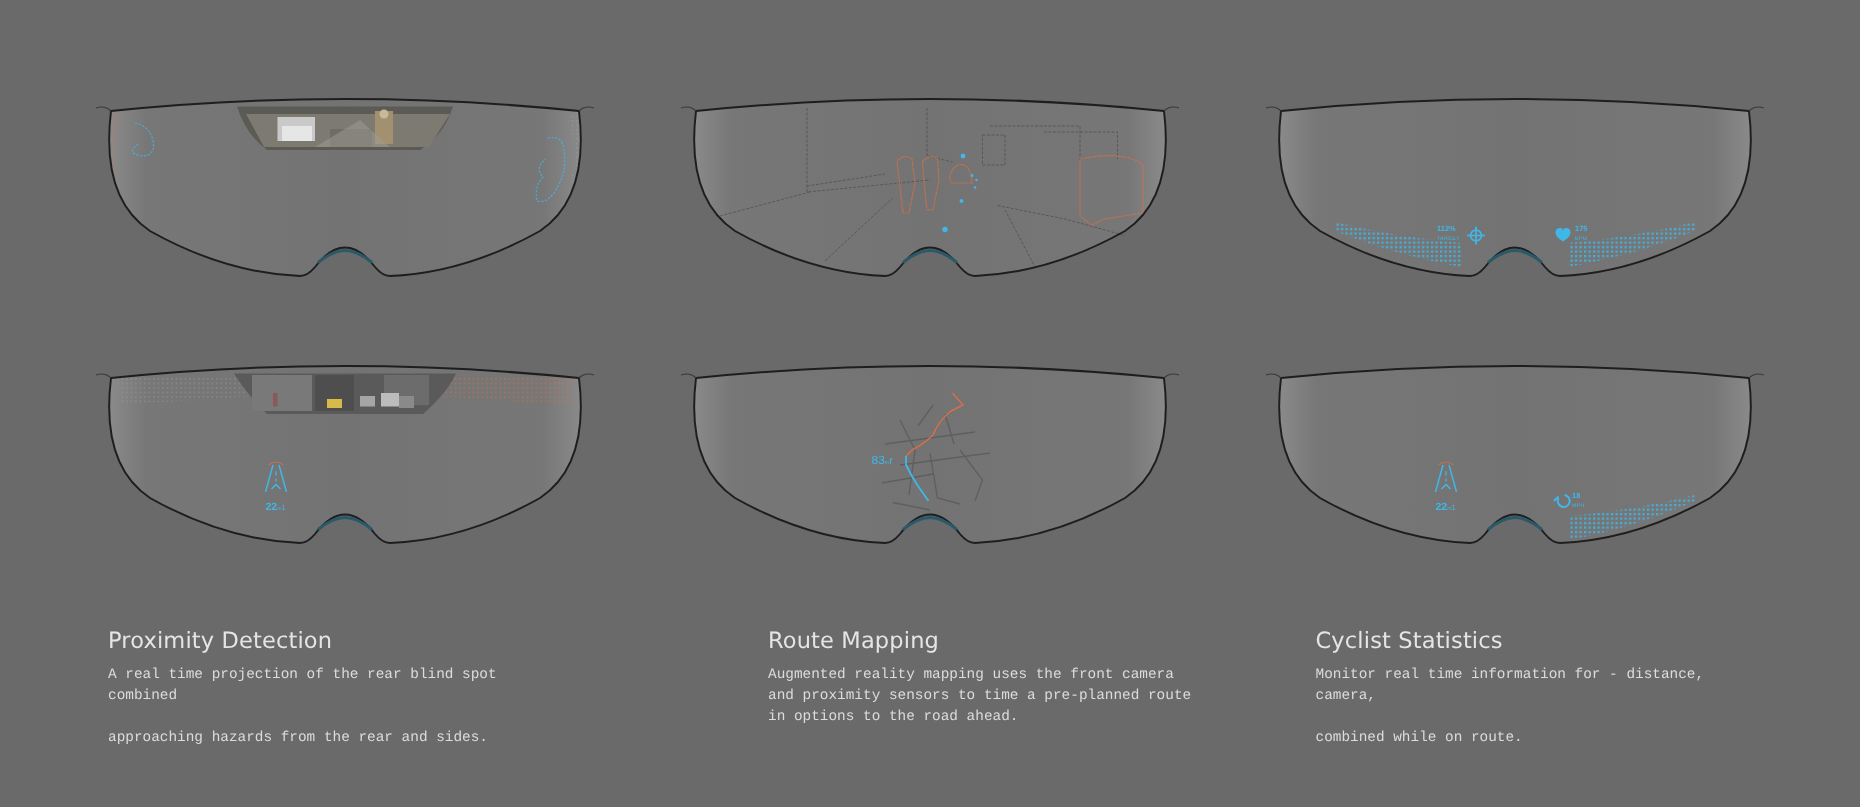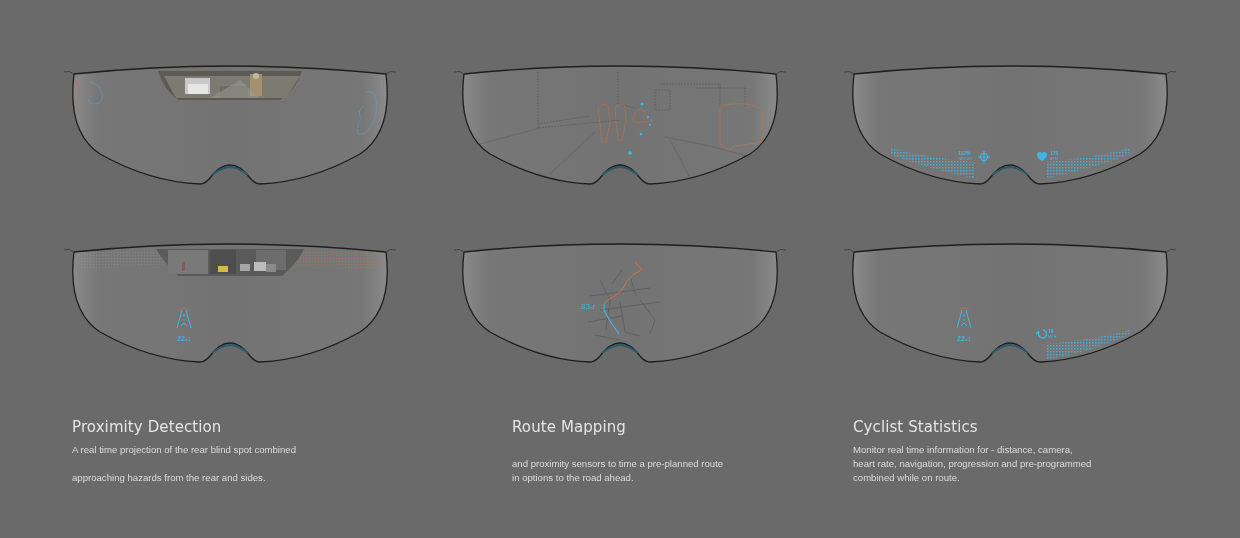--- a/index.html
+++ b/index.html
@@ -39,21 +39,21 @@
   .caption h2 {
     margin:0;
     font-family:"DejaVu Sans", sans-serif;
     font-weight:normal;
     font-size:15px;
     color:#e5e5e5;
     letter-spacing:0.1px;
   }
   .caption p {
     margin:7px 0 0 0;
-    font-family:Liberation Sans, sans-serif;
+    font-family:Liberation Mono, monospace;
     font-size:9.6px;
     line-height:14px;
     color:#dcdcdc;
     width:300px;
   }
 </style>
 </head>
 <body>
 
 <svg width="0" height="0" style="position:absolute">
@@ -278,26 +278,26 @@
   <p>
     <span>A real time projection of the rear blind spot combined</span><br>
     <br>
     <span>approaching hazards from the rear and sides.</span>
   </p>
 </div>
 
 <div class="caption" style="left:464px;margin-left:48px;">
   <h2>Route Mapping</h2>
   <p>
-    <br>
+    <span>Augmented reality mapping uses the front camera</span><br>
     <span>and proximity sensors to time a pre-planned route</span><br>
     <span>in options to the road ahead.</span>
   </p>
 </div>
 
-<div class="caption" style="left:853px;">
+<div class="caption" style="left:877px;">
   <h2>Cyclist Statistics</h2>
   <p>
     <span>Monitor real time information for - distance, camera,</span><br>
-    <span>heart rate, navigation, progression and pre-programmed</span><br>
+    <br>
     <span>combined while on route.</span>
   </p>
 </div>
 
 </body></html>

